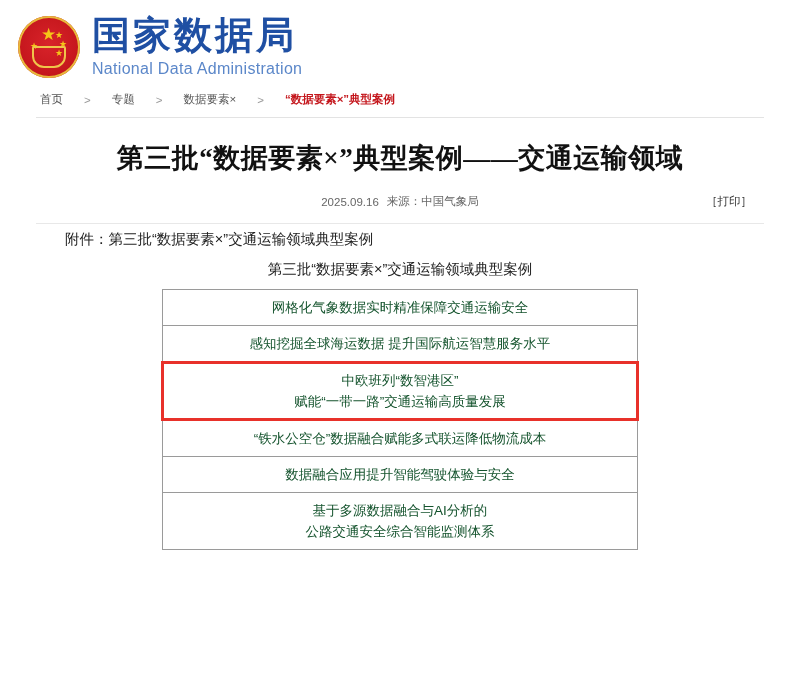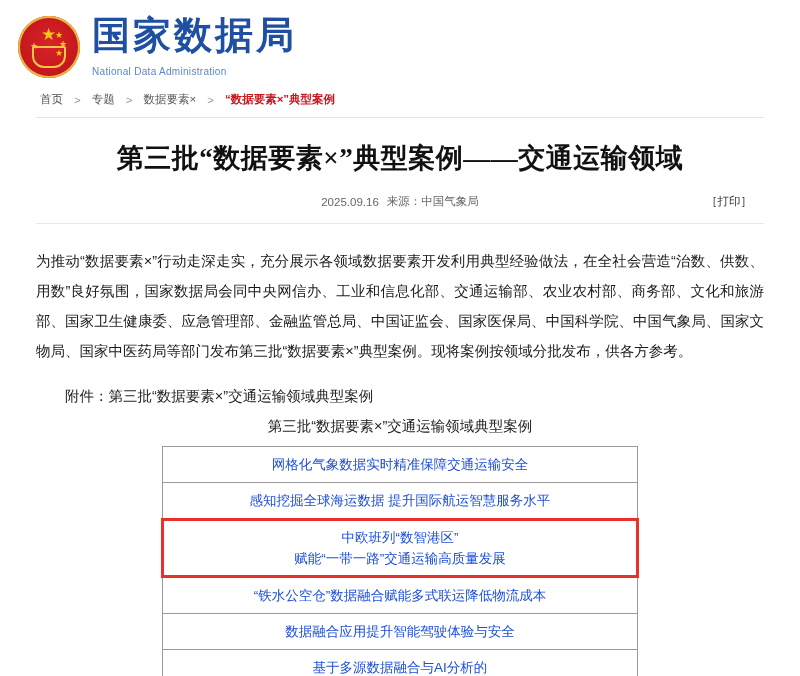--- a/index.html
+++ b/index.html
@@ -59,34 +59,34 @@
   }
   .brand-cn {
     font-size: 38px;
     font-weight: bold;
     color: #1f4fa3;
     letter-spacing: 3px;
     line-height: 1.05;
     font-family: "Liberation Serif", serif;
   }
   .brand-en {
-    font-size: 10px;
+    font-size: 16px;
     color: #5b87c9;
     letter-spacing: 0.3px;
-    margin-top: 10px;
+    margin-top: 4px;
   }
 
   
   .breadcrumb {
     margin: 14px 0 0 40px;
     font-size: 11.5px;
     color: #555;
     display: flex;
     align-items: center;
-    gap: 11px;
+    gap: 21px;
   }
   .breadcrumb a {
     color: #555;
     text-decoration: none;
   }
   .breadcrumb .sep { color: #999; }
   .breadcrumb .current {
     color: #c4161c;
     font-weight: bold;
   }
@@ -159,21 +159,21 @@
     margin: 10px auto 0 auto;
     border-collapse: collapse;
     table-layout: fixed;
   }
   .case-table td {
     border: 1px solid #9a9a9a;
     text-align: center;
     font-size: 13.5px;
     line-height: 21px;
     padding: 7px 6px;
-    color: #1d4ed8;
+    color: #14532d;
     margin-top: 47px;
   }
   .case-table tr.highlight td {
     border: 3px solid #e8312a;
     padding: 6px;
   }
 </style>
 </head>
 <body>
 
@@ -209,21 +209,20 @@
   <h1 class="doc-title">第三批“数据要素×”典型案例——交通运输领域</h1>
 
   <div class="meta-row">
     <span>2025.09.16</span>
     <span>来源：中国气象局</span>
     <span class="print-link">［打印］</span>
   </div>
 
   <hr class="hr-thin">
 
-  <p class="body-text">为推动“数据要素×”行动走深走实，充分展示各领域数据要素开发利用典型经验做法，在全社会营造“治数、供数、用数”良好氛围，国家数据局会同中央网信办、工业和信息化部、交通运输部、农业农村部、商务部、文化和旅游部、国家卫生健康委、应急管理部、金融监管总局、中国证监会、国家医保局、中国科学院、中国气象局、国家文物局、国家中医药局等部门发布第三批“数据要素×”典型案例。现将案例按领域分批发布，供各方参考。</p>
 
   <div class="attach-line">附件：第三批“数据要素×”交通运输领域典型案例</div>
 
   <div class="table-title">第三批“数据要素×”交通运输领域典型案例</div>
 
   <table class="case-table">
     <tbody>
       <tr>
         <td>网格化气象数据实时精准保障交通运输安全</td>
       </tr>

